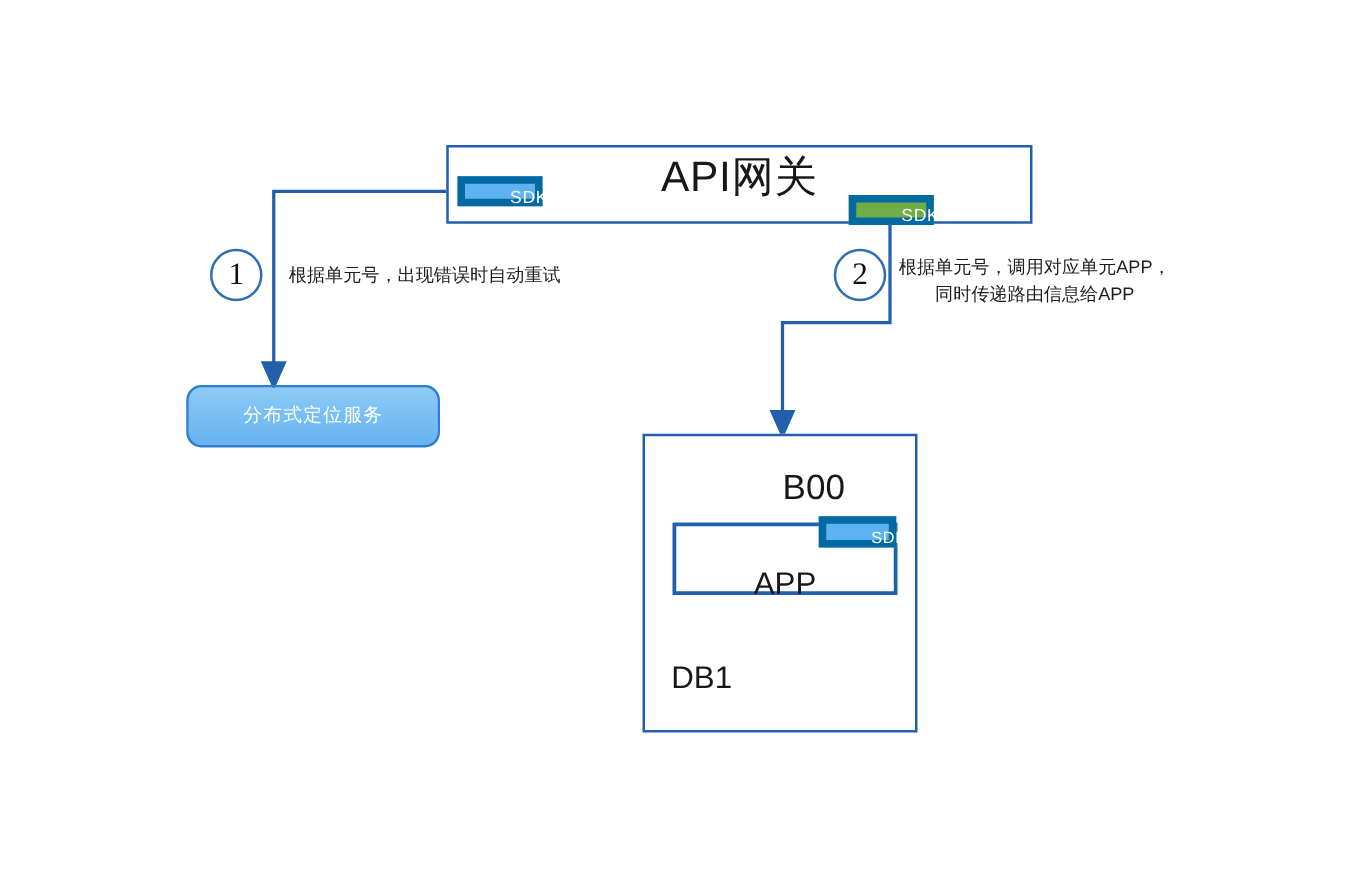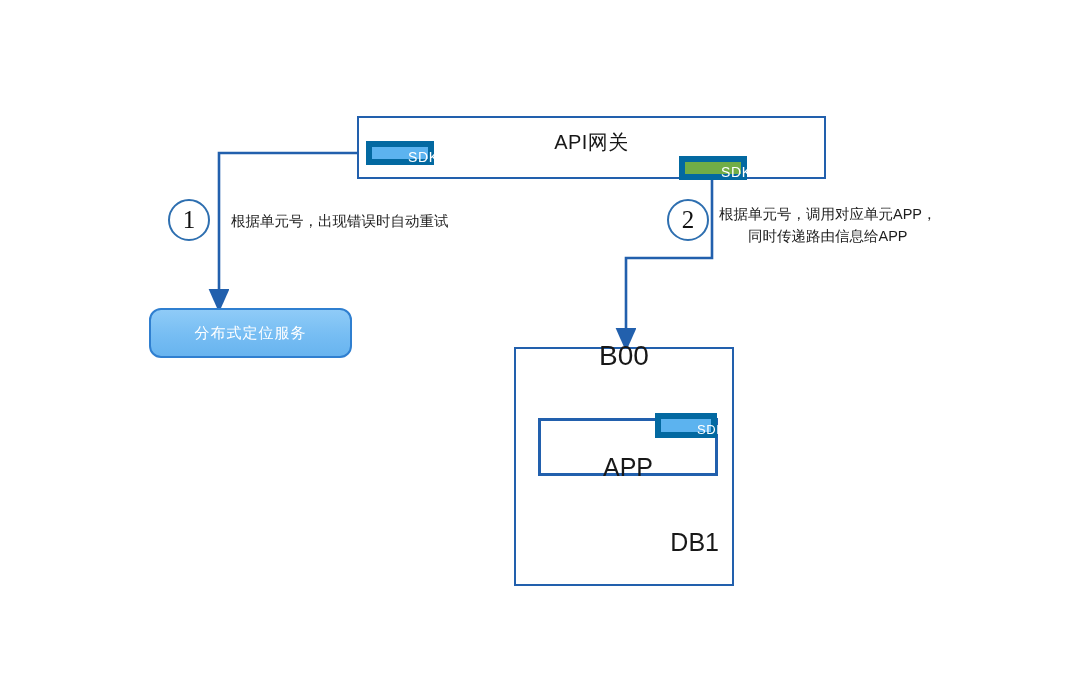--- a/index.html
+++ b/index.html
@@ -37,21 +37,21 @@
     border: 2px solid #2260ad;
     background: #ffffff;
     box-sizing: border-box;
   }
   .gw-title {
     position: absolute;
     left: 357px;
     top: 124px;
     width: 469px;
     text-align: center;
-    font-size: 20px;
+    font-size: 34px;
     line-height: 36px;
     color: #181818;
     letter-spacing: 0.5px;
   }
 
   
   .sdk-badge {
     position: absolute;
     box-sizing: border-box;
     border: 6px solid #0369a1;
@@ -140,26 +140,27 @@
     top: 347px;
     width: 220px;
     height: 239px;
     box-sizing: border-box;
     border: 2px solid #2260ad;
     background: #ffffff;
   }
   .unit-title {
     position: absolute;
     left: 514px;
-    top: 338px;
+    top: 372px;
     width: 220px;
     text-align: center;
     font-size: 28px;
     line-height: 36px;
     color: #181818;
+    padding-left: 27px;
   }
 
   
   .app-box {
     position: absolute;
     left: 538px;
     top: 418px;
     width: 180px;
     height: 58px;
     box-sizing: border-box;
@@ -183,21 +184,21 @@
     left: 537px;
     top: 514px;
     width: 182px;
     height: 48px;
   }
   .db-label {
     position: absolute;
     left: 537px;
     top: 527px;
     width: 182px;
-    text-align: right;
+    text-align: left;
     font-size: 25px;
     line-height: 30px;
     color: #181818;
   }
 </style>
 </head>
 <body>
 
 <div id="canvas">
 

